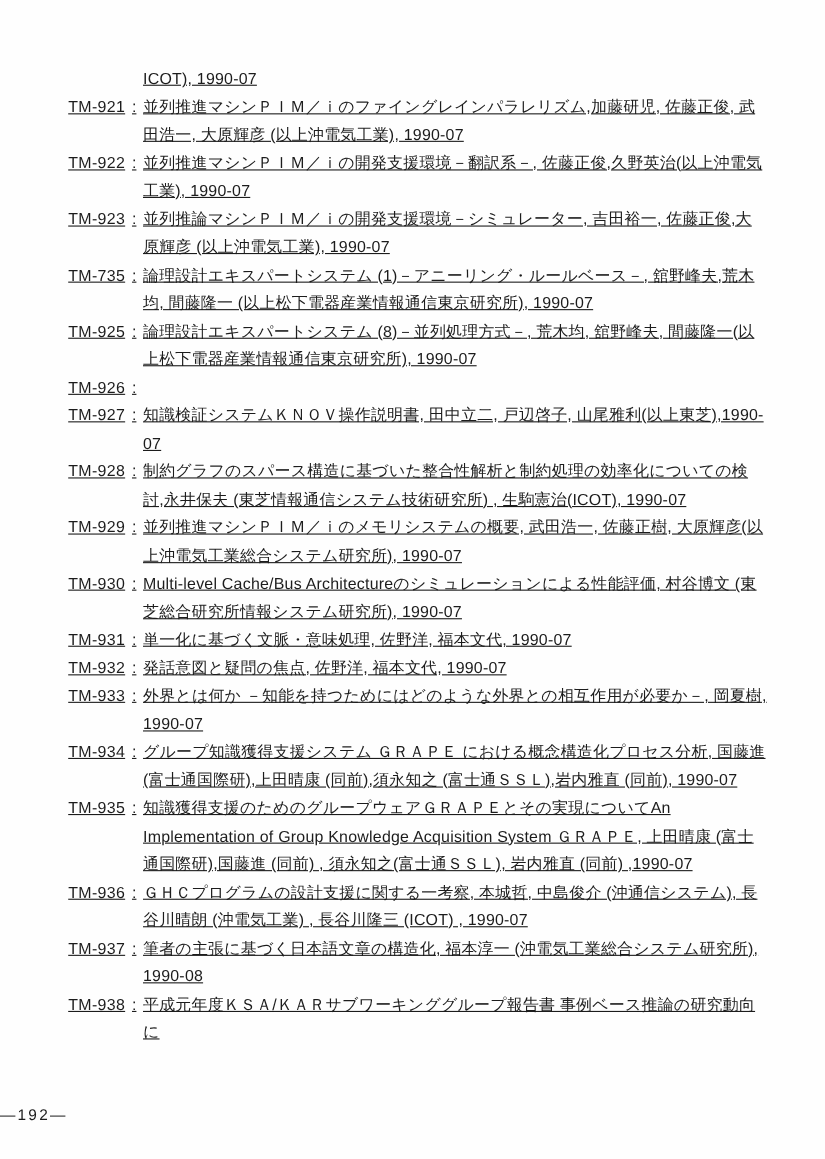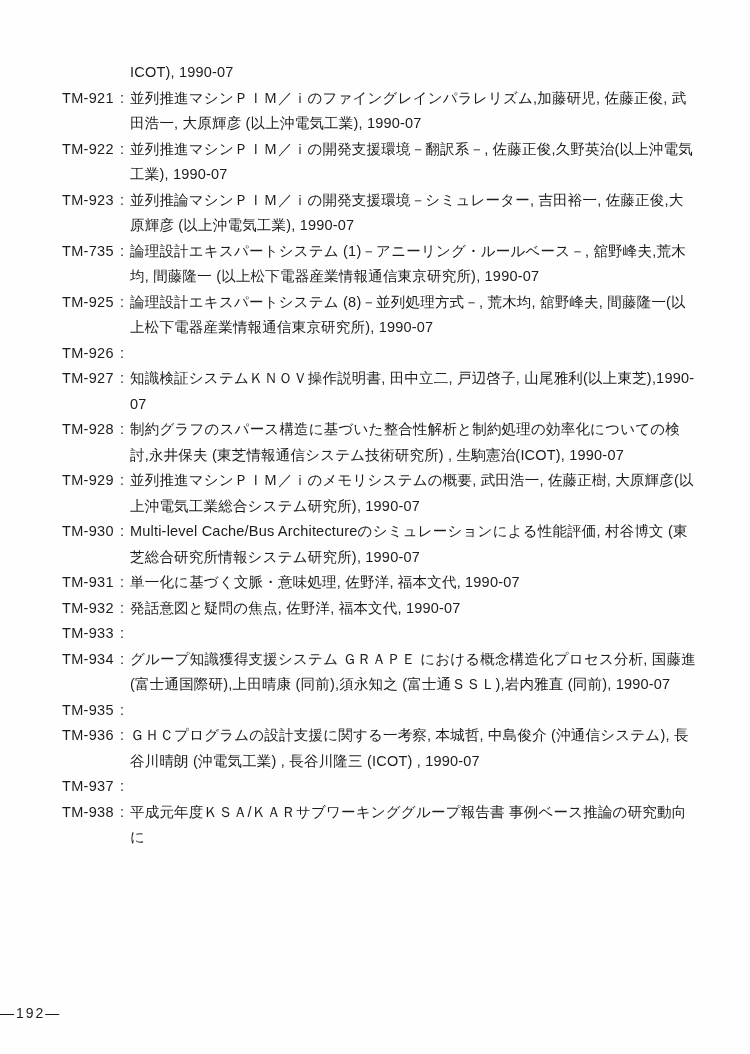--- a/index.html
+++ b/index.html
@@ -17,20 +17,21 @@
     font-size: 14.5px;
     line-height: 25.5px;
     overflow: hidden;
     box-sizing: border-box;
   }
   .entries {
     position: absolute;
     top: 60px;
     left: 62px;
     right: 52px;
+    text-decoration: underline;
   }
   .entry {
     display: flex;
     align-items: flex-start;
   }
   .entry .label {
     flex: none;
     width: 52px;
     white-space: nowrap;
     letter-spacing: 0.3px;
@@ -136,42 +137,45 @@
 
     <div class="entry">
       <span class="label">TM-932</span>
       <span class="sep">:</span>
       <span class="body">発話意図と疑問の焦点, 佐野洋, 福本文代, 1990-07</span>
     </div>
 
     <div class="entry">
       <span class="label">TM-933</span>
       <span class="sep">:</span>
+      <span class="body">外界とは何か －知能を持つためにはどのような外界との相互作用が必要か－, 岡夏樹, 1990-07</span>
     </div>
 
     <div class="entry">
       <span class="label">TM-934</span>
       <span class="sep">:</span>
       <span class="body">グループ知識獲得支援システム ＧＲＡＰＥ における概念構造化プロセス分析, 国藤進 (富士通国際研),上田晴康 (同前),須永知之 (富士通ＳＳＬ),岩内雅直 (同前), 1990-07</span>
     </div>
 
     <div class="entry">
       <span class="label">TM-935</span>
       <span class="sep">:</span>
+      <span class="body">知識獲得支援のためのグループウェアＧＲＡＰＥとその実現についてAn Implementation of Group Knowledge Acquisition System ＧＲＡＰＥ, 上田晴康 (富士通国際研),国藤進 (同前) , 須永知之(富士通ＳＳＬ), 岩内雅直 (同前) ,1990-07</span>
     </div>
 
     <div class="entry">
       <span class="label">TM-936</span>
       <span class="sep">:</span>
       <span class="body">ＧＨＣプログラムの設計支援に関する一考察, 本城哲, 中島俊介 (沖通信システム), 長谷川晴朗 (沖電気工業) , 長谷川隆三 (ICOT) , 1990-07</span>
     </div>
 
     <div class="entry">
       <span class="label">TM-937</span>
       <span class="sep">:</span>
+      <span class="body">筆者の主張に基づく日本語文章の構造化, 福本淳一 (沖電気工業総合システム研究所), 1990-08</span>
     </div>
 
     <div class="entry">
       <span class="label">TM-938</span>
       <span class="sep">:</span>
       <span class="body">平成元年度ＫＳＡ/ＫＡＲサブワーキンググループ報告書 事例ベース推論の研究動向に</span>
     </div>
 
   </div>
 

